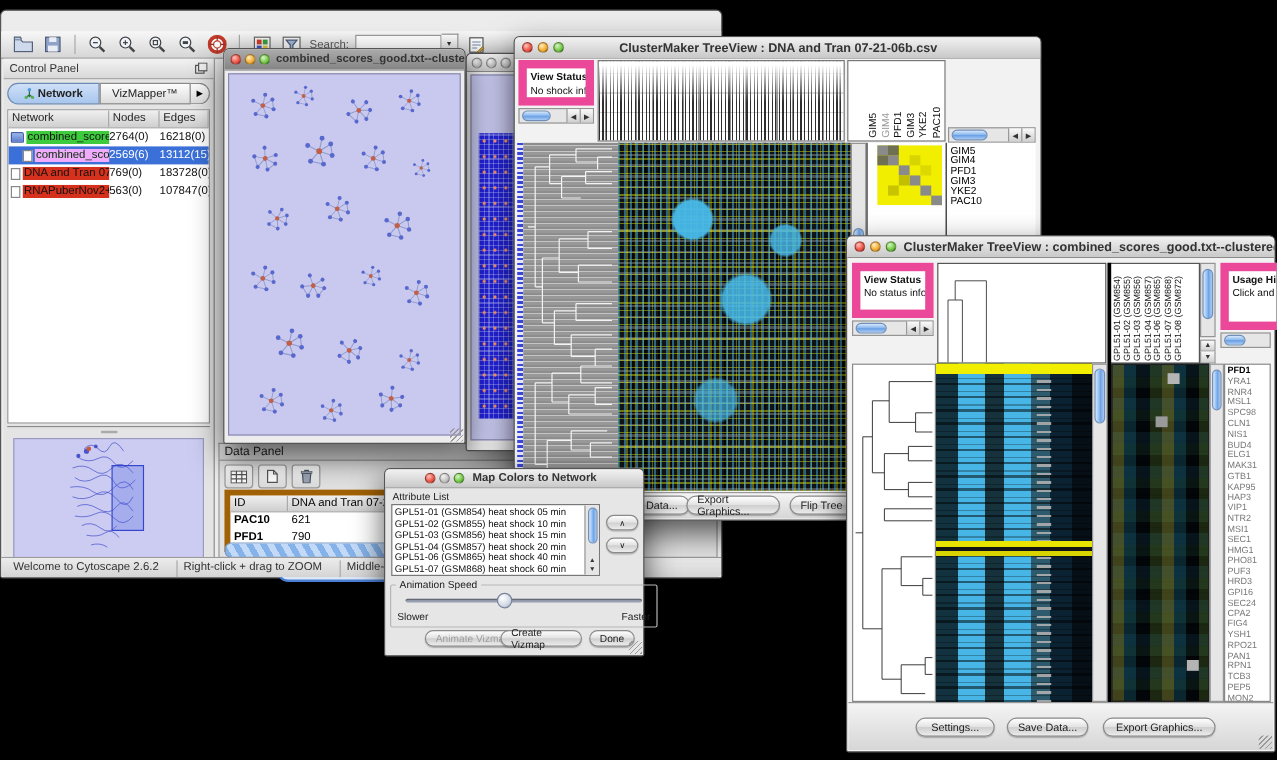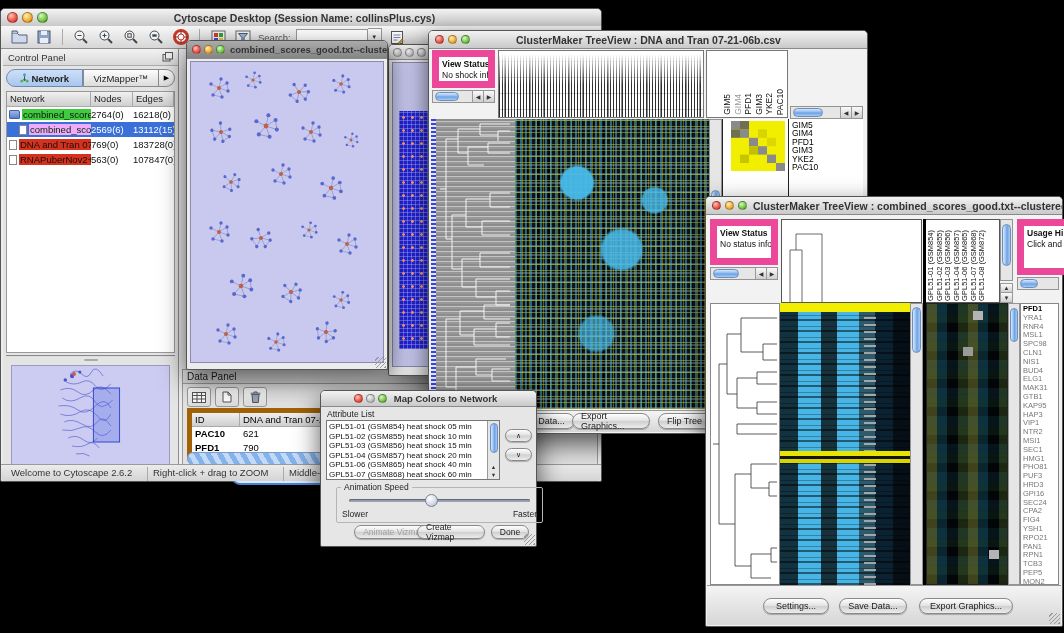--- a/index.html
+++ b/index.html
@@ -158,28 +158,20 @@
   .slider-track{position:absolute;height:3px;background:#9aa2b2;border-radius:2px;box-shadow:inset 0 1px 1px rgba(0,0,0,.4);}
   .slider-thumb{position:absolute;width:13px;height:13px;border-radius:50%;border:1px solid #7a8298;
     background:radial-gradient(circle at 35% 30%,#fff,#d3dae6 60%,#99a7be);box-sizing:border-box;}
 </style>
 </head>
 <body>
 
 <div id="screen">
 
   <section class="win" style="left:0;top:8px;width:600px;height:472px;z-index:1;">
-    <div class="tbar">
-      <span class="lights">
-        <span class="light l-red"></span>
-        <span class="light l-yel"></span>
-        <span class="light l-grn"></span>
-      </span>
-      <span class="title">Cytoscape Desktop (Session Name: collinsPlus.cys)</span>
-    </div>
     <div class="toolbar">
       <span class="tbtn">
           <svg width="17" height="14" viewBox="0 0 17 14">
             <path d="M1 3h5l2 2h8v8H1z" fill="#cfd9ec" stroke="#55617a"></path>
             <path d="M1 3V1h5l1 2" fill="#b9c6e0" stroke="#55617a"></path>
           </svg>
         </span>
       <span class="tbtn">
           <svg width="14" height="14" viewBox="0 0 14 14">
             <rect x="1" y="1" width="12" height="12" fill="#8fa3c8" stroke="#4d5a74"></rect>
@@ -674,21 +666,21 @@
           <div class="dli">GPL51-07 (GSM868) heat shock 60 min</div>
         </div>
       <div class="vtrack abs" style="right:0;top:0;width:12px;height:100%;border:none;border-left:1px solid #999;">
         <span class="vthumb abs" style="left:1.5px;top:2px;height:30px;width:8px;"></span>
         <span class="abs" style="left:0;bottom:9px;width:100%;text-align:center;font-size:5.5px;color:#333;">▲</span>
         <span class="abs" style="left:0;bottom:1px;width:100%;text-align:center;font-size:5.5px;color:#333;">▼</span>
       </div>
     </div>
     <span class="btn abs" style="left:184px;top:38px;width:27px;height:13px;font-size:7px;padding:0;">∧</span>
     <span class="btn abs" style="left:184px;top:57px;width:27px;height:13px;font-size:7px;padding:0;">∨</span>
-    <div class="groupbox" style="left:15px;top:96px;width:205px;height:34px;">
+    <div class="groupbox" style="left:4px;top:96px;width:205px;height:34px;padding-left:16px;">
       <span class="grouplbl">Animation Speed</span>
       <div class="slider-track" style="left:12px;right:12px;top:11px;"></div>
       <div class="slider-thumb" style="left:88px;top:6px;"></div>
       <span class="abs" style="left:5px;top:21px;font-size:8.5px;color:#222;">Slower</span>
       <span class="abs" style="right:5px;top:21px;font-size:8.5px;color:#222;">Faster</span>
     </div>
     <span class="btn disabled abs" style="left:13px;top:134px;width:80px;height:14px;font-size:8.5px;margin-left:20px;">Animate Vizmap</span>
     <span class="btn abs" style="left:96px;top:134px;width:68px;height:14px;font-size:8.5px;">Create Vizmap</span>
     <span class="btn abs" style="left:170px;top:134px;width:38px;height:14px;font-size:8.5px;">Done</span>
     <div class="grip"></div>

